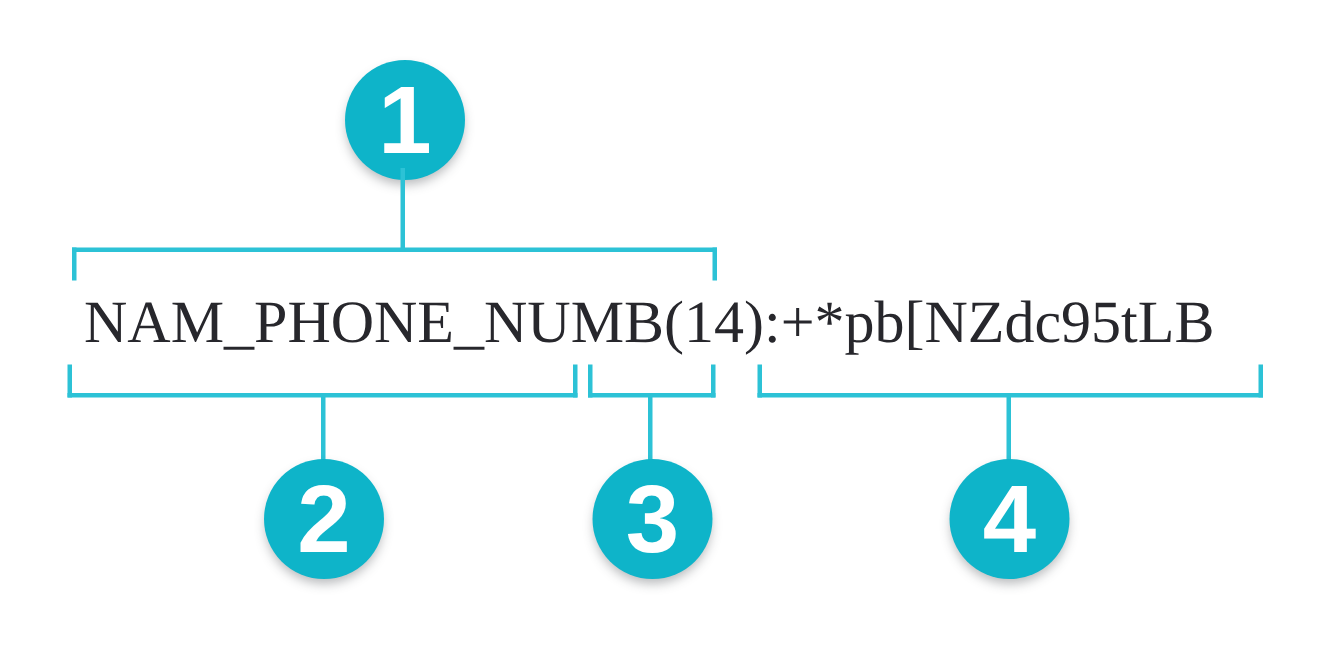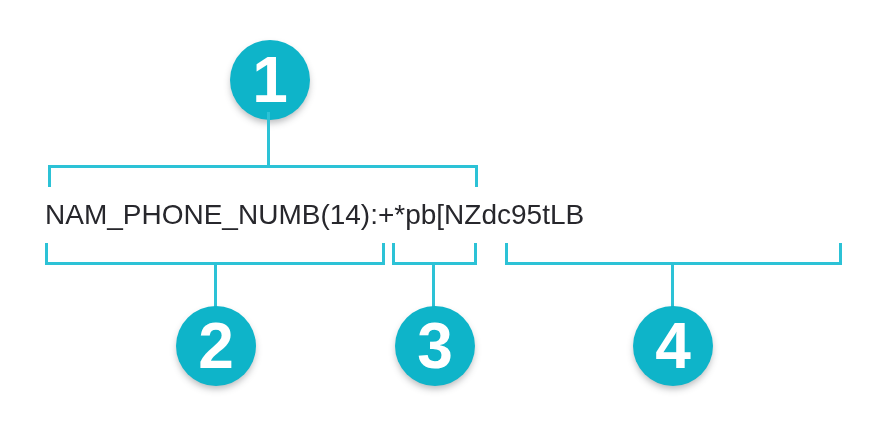--- a/index.html
+++ b/index.html
@@ -9,23 +9,23 @@
     --badge-text:#ffffff;
     --page-bg:#ffffff;
   }
   html,body{margin:0;padding:0;background:var(--page-bg);}
   .stage{
     position:relative;width:890px;height:430px;overflow:hidden;
     background:var(--page-bg);
     font-family:"Liberation Sans",sans-serif;
   }
   .code{
-    position:absolute;left:45px;top:192px;
-    font-family:Liberation Sans, sans-serif;
-    font-size:28px;line-height:46px;font-weight:500;
+    position:absolute;left:56px;top:192px;
+    font-family:Liberation Serif, serif;
+    font-size:40px;line-height:46px;font-weight:500;
     color:var(--code-text);white-space:pre;
   }
   .bracket{position:absolute;box-sizing:border-box;height:22px;}
   .bracket-above{
     border-top:3px solid var(--line);
     border-left:3px solid var(--line);
     border-right:3px solid var(--line);
   }
   .bracket-below{
     border-bottom:3px solid var(--line);

